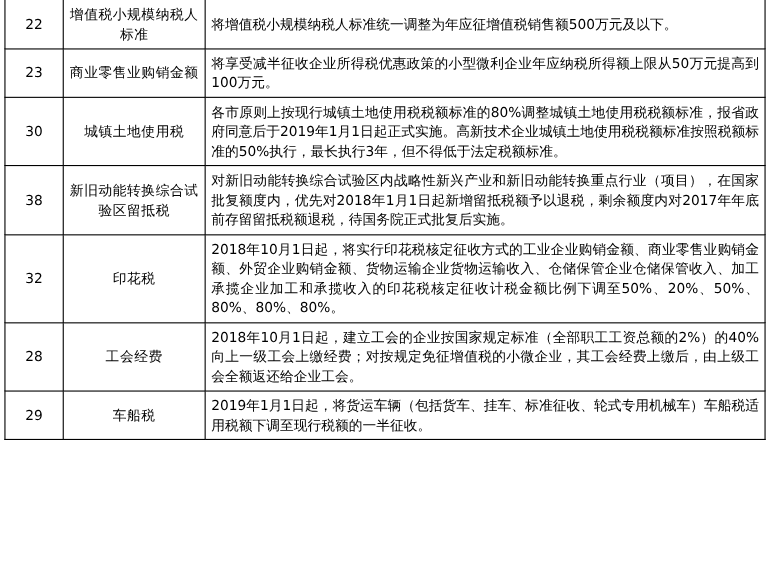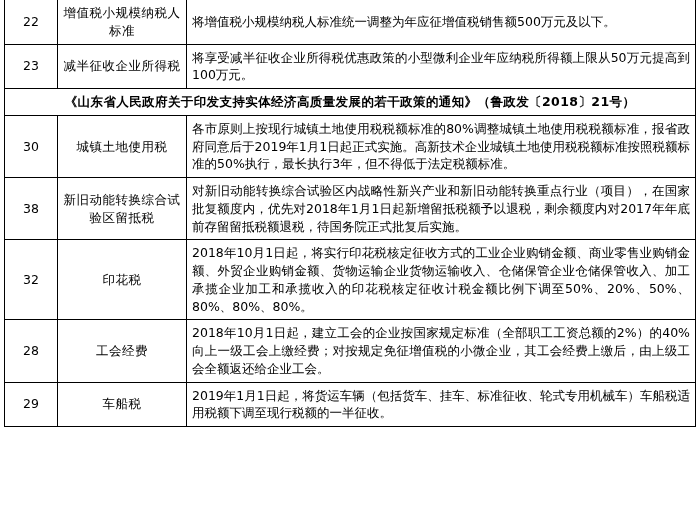--- a/index.html
+++ b/index.html
@@ -67,25 +67,22 @@
 <div class="doc">
   <table class="policy-table clip-top">
     <tbody>
       <tr>
         <td class="col-num">22</td>
         <td class="col-name">增值税小规模纳税人标准</td>
         <td class="col-desc">将增值税小规模纳税人标准统一调整为年应征增值税销售额500万元及以下。</td>
       </tr>
       <tr>
         <td class="col-num">23</td>
-        <td class="col-name">减半征收企业所得税</td>
+        <td class="col-name">商业零售业购销金额</td>
         <td class="col-desc">将享受减半征收企业所得税优惠政策的小型微利企业年应纳税所得额上限从50万元提高到100万元。</td>
-      </tr>
-      <tr class="section-row">
-        <td colspan="3">《山东省人民政府关于印发支持实体经济高质量发展的若干政策的通知》（鲁政发〔2018〕21号）</td>
       </tr>
       <tr>
         <td class="col-num">30</td>
         <td class="col-name">城镇土地使用税</td>
         <td class="col-desc">各市原则上按现行城镇土地使用税税额标准的80%调整城镇土地使用税税额标准，报省政府同意后于2019年1月1日起正式实施。高新技术企业城镇土地使用税税额标准按照税额标准的50%执行，最长执行3年，但不得低于法定税额标准。</td>
       </tr>
       <tr>
         <td class="col-num">38</td>
         <td class="col-name">新旧动能转换综合试验区留抵税</td>
         <td class="col-desc">对新旧动能转换综合试验区内战略性新兴产业和新旧动能转换重点行业（项目），在国家批复额度内，优先对2018年1月1日起新增留抵税额予以退税，剩余额度内对2017年年底前存留留抵税额退税，待国务院正式批复后实施。</td>

